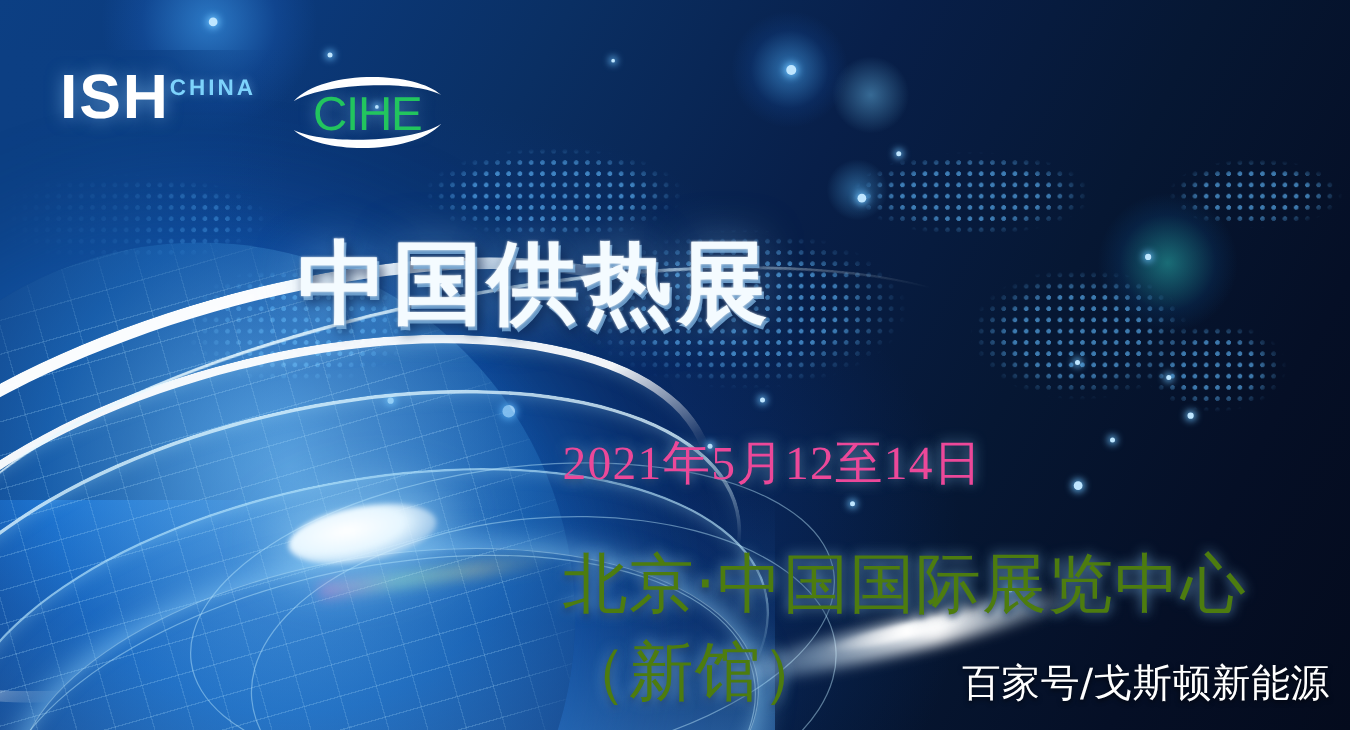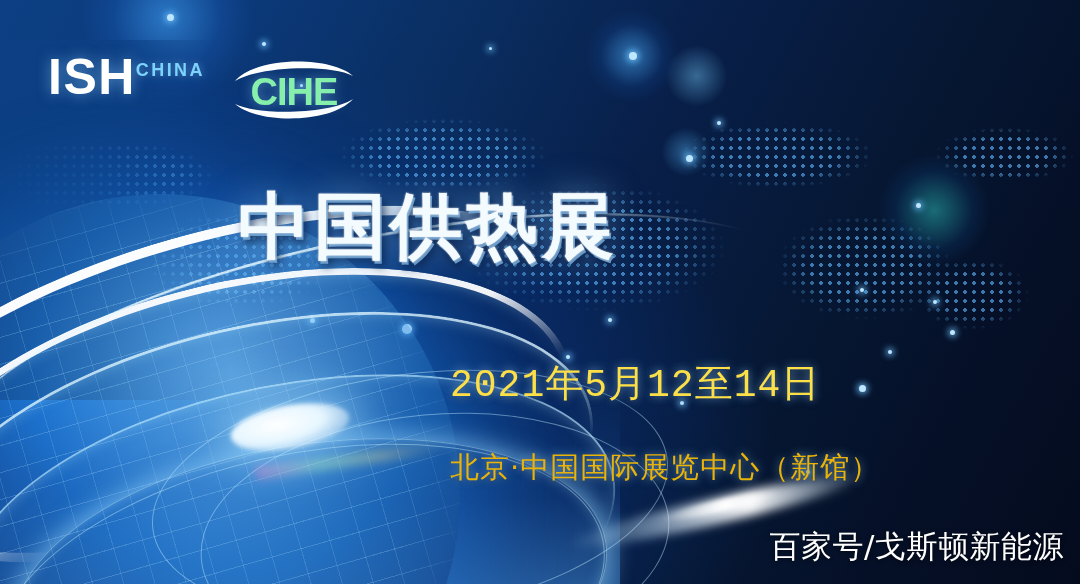--- a/index.html
+++ b/index.html
@@ -148,47 +148,47 @@
     text-shadow:0 0 14px rgba(150,210,255,.55);
   }
   .ish-sub{
     margin-top:9px;font-size:18px;font-weight:700;color:#7dd3fc;letter-spacing:2.4px;
     text-shadow:0 0 8px rgba(150,210,255,.45);
   }
   .cihe{position:relative;width:126px;height:72px;margin-top:2px;}
   .cihe svg{position:absolute;left:0;top:0;}
   .cihe-text{
     position:absolute;left:0;right:0;top:17px;text-align:center;
-    font-size:38px;font-weight:700;color:#86efac;letter-spacing:-1px;
+    font-size:38px;font-weight:400;color:#22c55e;letter-spacing:-1px;
     text-shadow:0 0 12px rgba(150,210,255,.5);
   }
 
   
   .headline{
     position:absolute;left:238px;top:188px;
     font-family:"DejaVu Sans","Liberation Sans",sans-serif;
     font-size:72px;font-weight:700;color:#f4fbff;
     letter-spacing:4px;line-height:1.06;
     text-shadow:
       0 0 2px #ffffff,
       2px 3px 0 rgba(120,170,215,.85),
       4px 6px 10px rgba(6,26,66,.85),
       0 0 34px rgba(150,215,255,.55);
   }
 
   .date-line{
-    position:absolute;left:450px;top:358px;
-    font-family:Liberation Mono, monospace;
-    font-size:38px;font-weight:400;color:#fde047;letter-spacing:1px;
+    position:absolute;left:450px;top:345px;
+    font-family:Liberation Serif, serif;
+    font-size:38px;font-weight:400;color:#ec4899;letter-spacing:1px;
     text-shadow:0 0 10px rgba(150,215,255,.75),0 2px 6px rgba(5,20,55,.8);
   }
   .venue-line{
-    position:absolute;left:450px;top:448px;
+    position:absolute;left:450px;top:433px;
     font-family:"DejaVu Sans","Liberation Sans",sans-serif;
-    font-size:29px;font-weight:400;color:#eab308;letter-spacing:1px;
+    font-size:52px;font-weight:400;color:#4d7c0f;letter-spacing:1px;
     text-shadow:0 0 10px rgba(150,215,255,.75),0 2px 6px rgba(5,20,55,.8);
   }
 
   .watermark{
     position:absolute;right:16px;bottom:16px;
     font-family:"DejaVu Sans","Liberation Sans",sans-serif;
     font-size:31px;color:#ffffff;letter-spacing:.5px;
     text-shadow:0 1px 4px rgba(0,0,0,.65);
   }
 </style>

